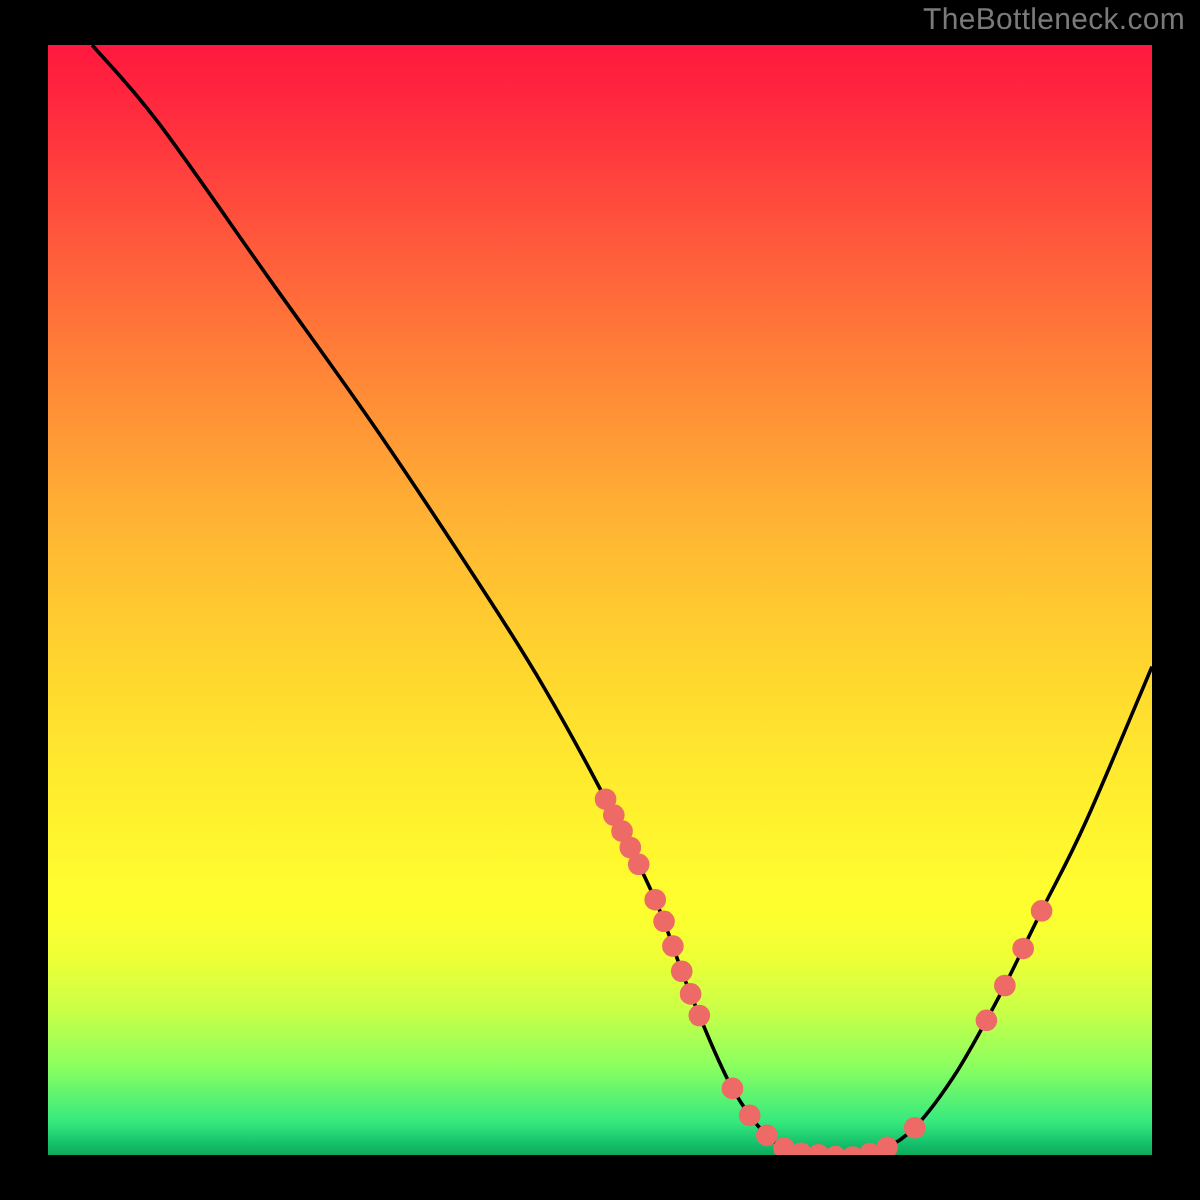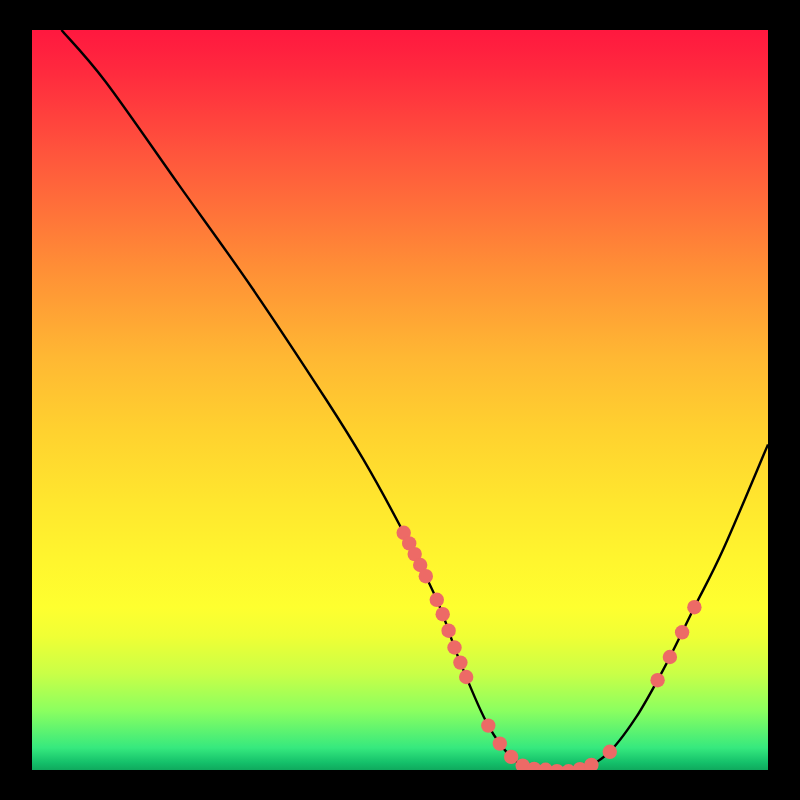--- a/index.html
+++ b/index.html
@@ -56,20 +56,21 @@
   }
   svg.curve {
     position: absolute;
     inset: 0;
   }
 </style>
 </head>
 <body>
 
 <div class="wrap">
+  <div class="attribution">TheBottleneck.com</div>
 
   <div class="plot">
     <div class="grad"></div>
     <svg class="curve" viewBox="0 0 736 740" preserveAspectRatio="none">
       <path id="curve-path" fill="none" stroke-width="2.4" stroke="#000000" d="M 29.4 0.0 C 36.8 8.6, 54.0 25.9, 73.6 51.8 C 93.2 77.7, 122.7 120.9, 147.2 155.4 C 171.7 189.9, 196.3 223.2, 220.8 259.0 C 245.3 294.8, 276.0 341.6, 294.4 370.0 C 312.8 398.4, 318.9 408.2, 331.2 429.2 C 343.5 450.2, 355.7 472.4, 368.0 495.8 C 380.3 519.2, 395.0 547.6, 404.8 569.8 C 414.6 592.0, 418.3 608.0, 426.9 629.0 C 435.5 650.0, 446.5 678.3, 456.3 695.6 C 466.1 712.9, 475.9 725.2, 485.8 732.6 C 495.6 740.0, 505.4 738.8, 515.2 740.0 C 525.0 741.2, 534.8 742.5, 544.6 740.0 C 554.5 737.5, 564.3 733.8, 574.1 725.2 C 583.9 716.6, 593.7 703.0, 603.5 688.2 C 613.3 673.4, 623.1 654.9, 633.0 636.4 C 642.8 617.9, 652.6 596.9, 662.4 577.2 C 672.2 557.5, 679.6 545.1, 691.8 518.0 C 704.1 490.9, 728.6 431.7, 736.0 414.4"></path>
       <g id="dots">
           <circle cx="371.7" cy="502.8" r="7.2" fill="#ed6a66"></circle>
           <circle cx="377.2" cy="513.4" r="7.2" fill="#ed6a66"></circle>
           <circle cx="382.7" cy="524.1" r="7.2" fill="#ed6a66"></circle>
           <circle cx="388.2" cy="535.0" r="7.2" fill="#ed6a66"></circle>

